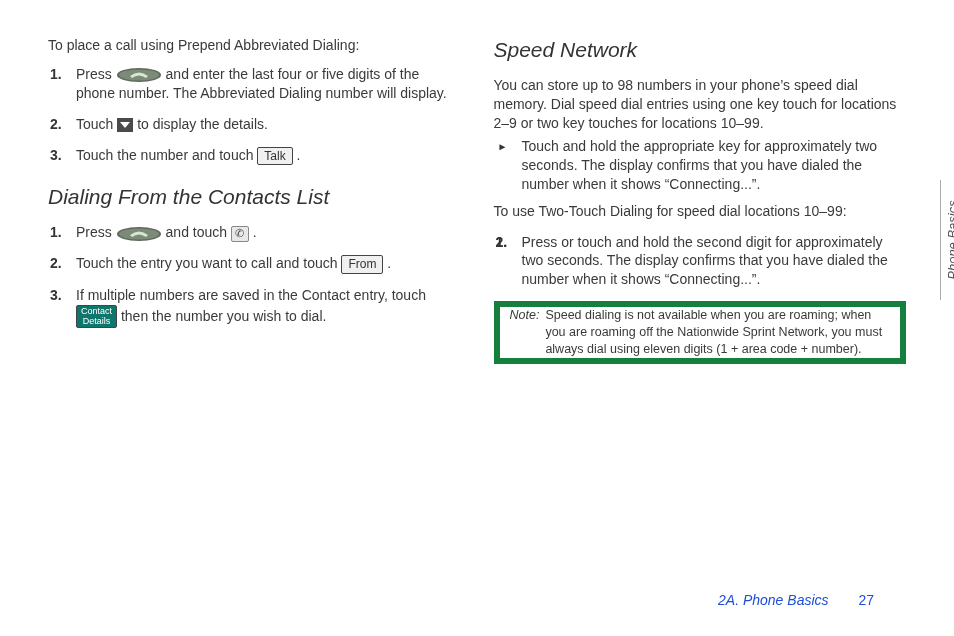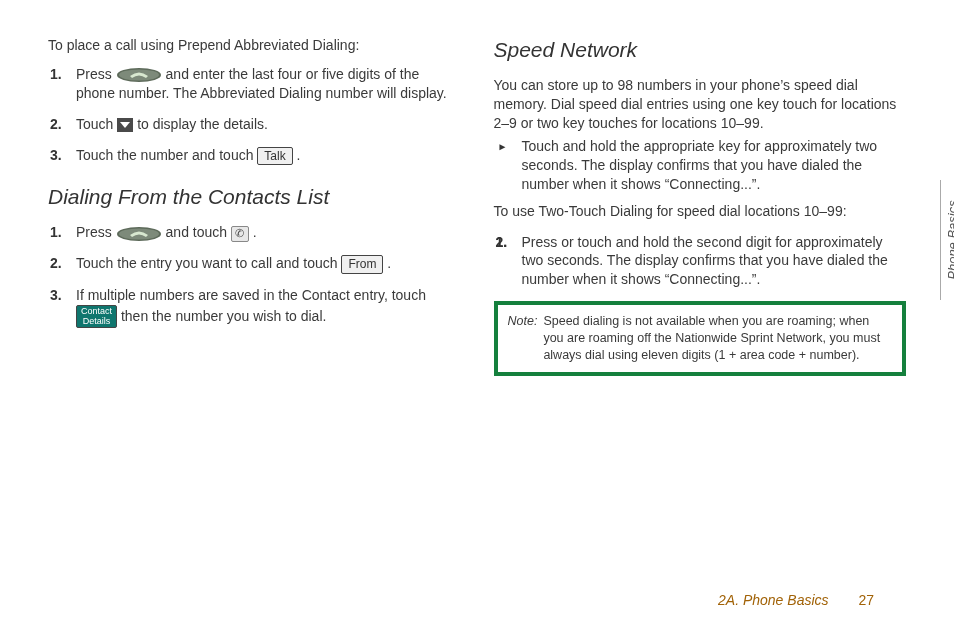--- a/index.html
+++ b/index.html
@@ -124,22 +124,22 @@
     font-size: 11px;
     top: -1px;
     left: 3px;
     color: #444;
   }
   .body-text {
     font-size: 14px;
     margin-bottom: 4px;
   }
   .note-box {
-    border: 4px solid #15803d;
-    padding: 8px 10px;
+    border: 6px solid #15803d;
+    padding: 0 10px;
     font-size: 12.5px;
     line-height: 1.35;
     margin-top: 8px;
     display: flex;
   }
   .note-box .label {
     font-style: italic;
     margin-right: 6px;
     flex-shrink: 0;
   }
@@ -156,21 +156,21 @@
     padding-top: 4px;
     width: 120px;
     text-align: center;
   }
   .footer {
     position: absolute;
     bottom: 28px;
     right: 80px;
     font-style: italic;
     font-size: 14px;
-    color: #a16207;
+    color: #1d4ed8;
     margin-top: 12px;
   }
   .footer .pn {
     font-style: normal;
     margin-left: 26px;
   }
 </style>
 </head>
 <body>
 

